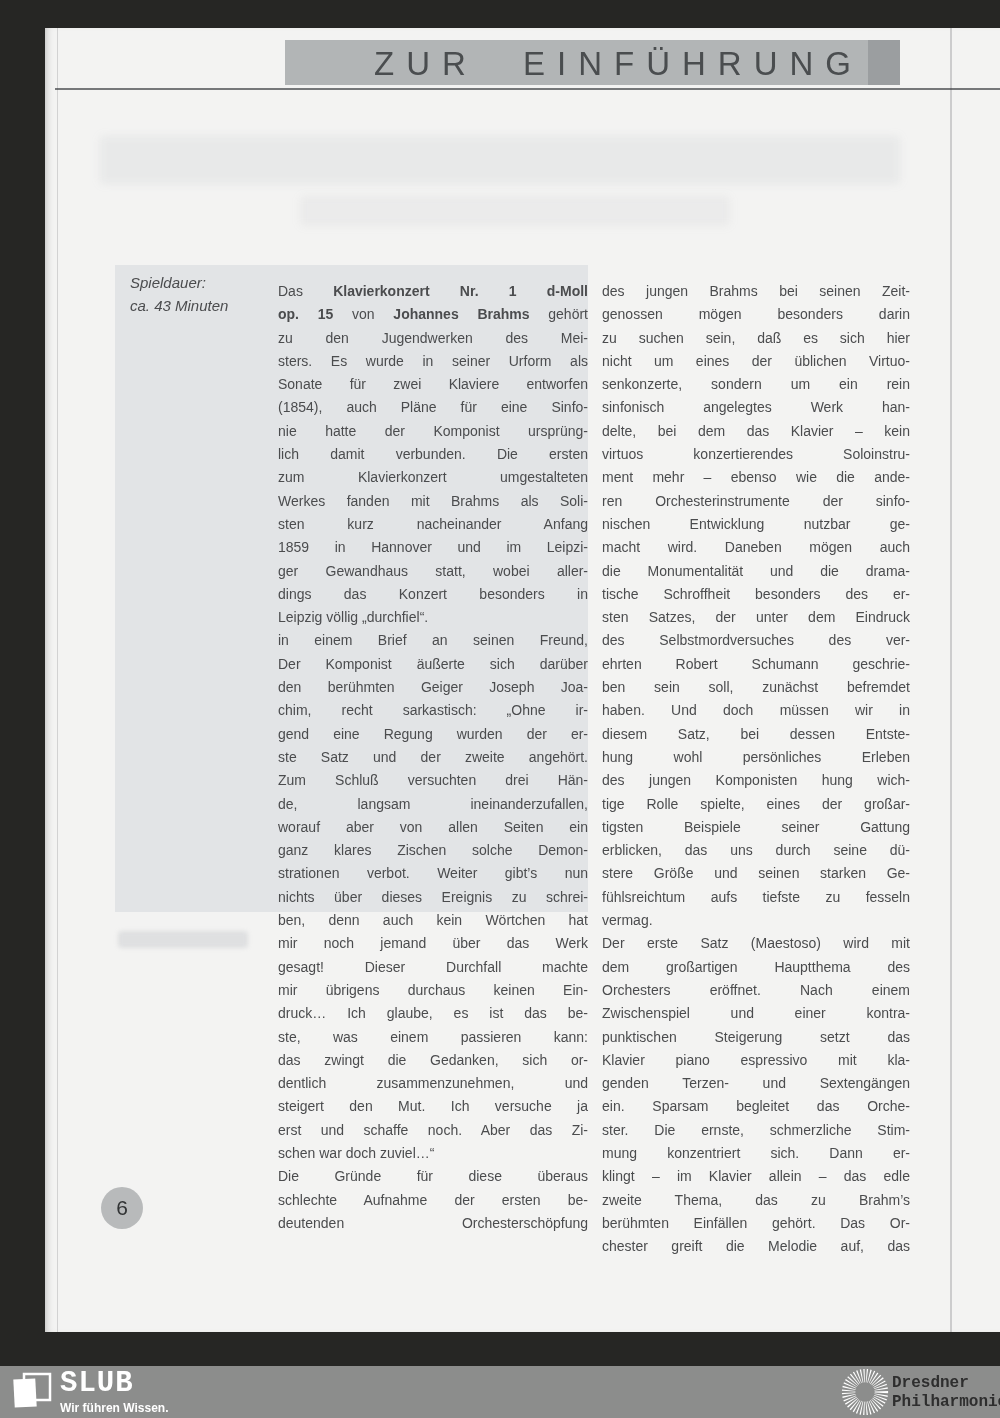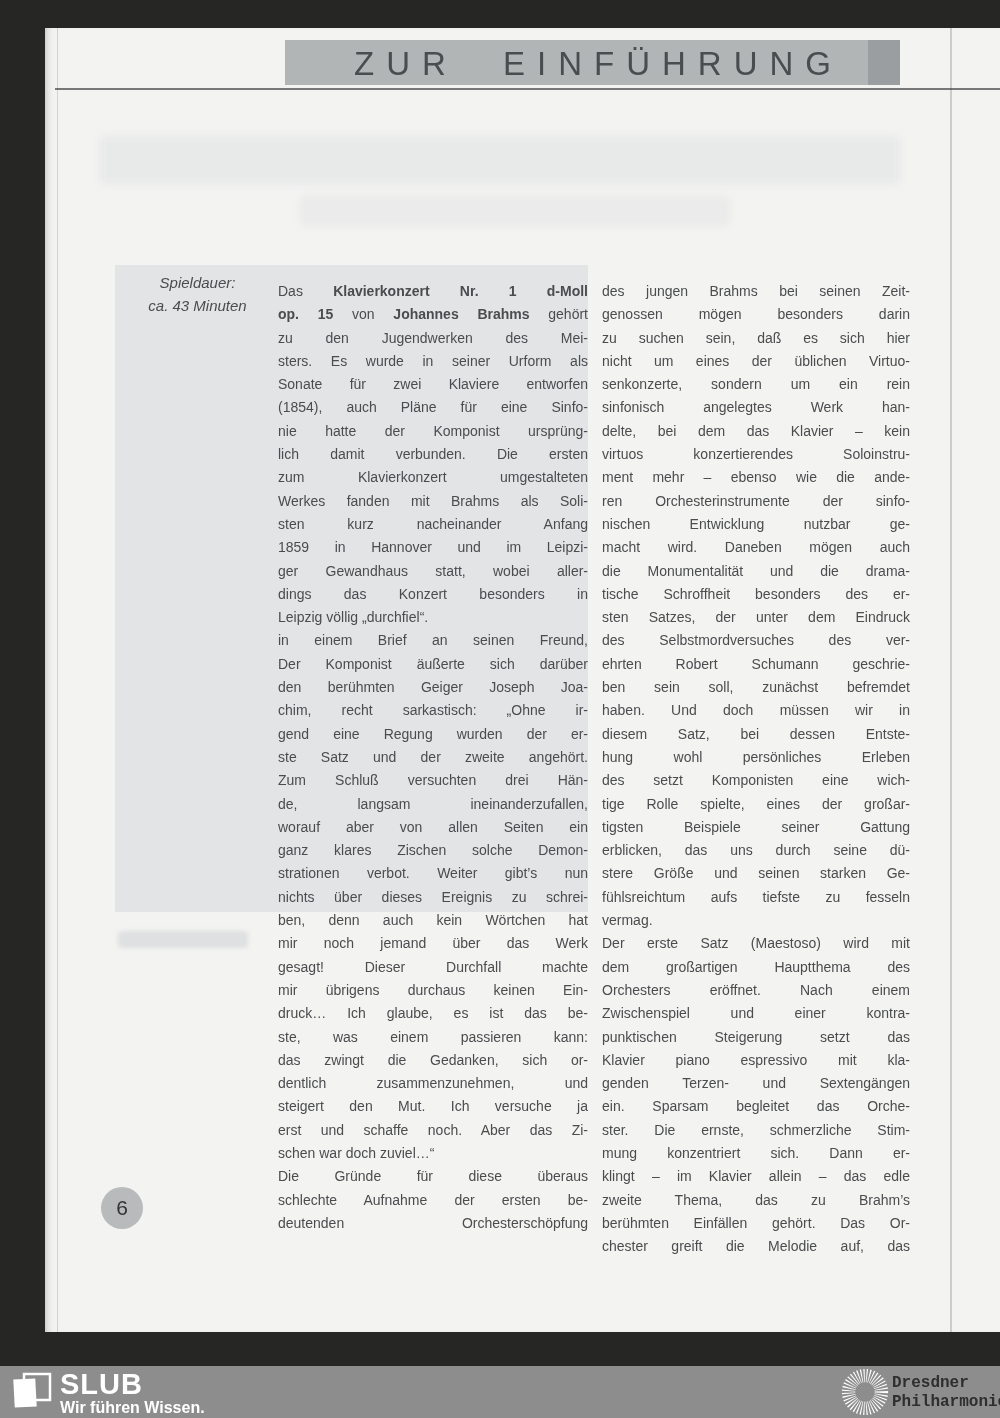--- a/index.html
+++ b/index.html
@@ -18,21 +18,21 @@
     position:absolute;left:240px;top:12px;width:615px;height:45px;
     background:var(--band_bg,#b2b5b6);
   }
   .band-cap{
     position:absolute;right:0;top:0;width:32px;height:45px;
     background:var(--band_cap,#9b9ea0);
   }
   .band-title{
     position:absolute;left:0;top:0;width:100%;height:45px;line-height:47px;
     text-align:center;font-size:33px;color:#4a4d4f;
-    letter-spacing:12px;word-spacing:24px;text-indent:12px;
+    letter-spacing:12px;word-spacing:24px;text-indent:12px;padding-left:20px;
   }
   .rule{
     position:absolute;left:10px;top:60px;width:945px;height:2px;
     background:#55575a;opacity:.8;
   }
   .fold{
     position:absolute;left:905px;top:0;width:2px;height:1304px;
     background:rgba(70,70,75,.22);
   }
   .edge{
@@ -42,21 +42,21 @@
   .ghost{position:absolute;filter:blur(4px);border-radius:4px;}
   .g1{left:55px;top:108px;width:800px;height:48px;background:rgba(140,146,156,.10);}
   .g2{left:255px;top:168px;width:430px;height:30px;background:rgba(140,146,156,.08);}
   .g3{left:73px;top:903px;width:130px;height:17px;background:rgba(120,126,136,.16);filter:blur(2px);}
   .panel{
     position:absolute;left:70px;top:237px;width:473px;height:647px;
     background:var(--panel_bg,#e2e4e6);
   }
   .spieldauer{
     position:absolute;left:85px;top:243px;width:135px;
-    text-align:center;font-style:italic;font-size:15px;line-height:23px;
+    text-align:left;font-style:italic;font-size:15px;line-height:23px;
     color:#4b4c4e;
   }
   .col{
     position:absolute;top:252px;width:310px;
     font-size:14px;color:var(--text,#4b4c4e);
   }
   .col-left{left:233px;}
   .col-right{left:557px;width:308px;}
   .tline{
     height:23.3px;line-height:23.3px;white-space:nowrap;
@@ -71,24 +71,24 @@
   }
   
   .footer{
     position:absolute;left:0;top:1366px;width:1000px;height:52px;
     background:var(--footer_bg,#8c8d8c);
   }
   .slub{position:absolute;left:12px;top:3px;display:flex;}
   .slub svg{display:block;margin-top:3px;}
   .slub-text{margin-left:8px;color:#fff;}
   .slub-name{
-    font-family:Liberation Sans, sans-serif;font-weight:bold;
+    font-family:Liberation Mono, monospace;font-weight:bold;
     font-size:29px;line-height:30px;letter-spacing:1px;
   }
-  .slub-tag{font-size:16px;font-weight:bold;line-height:16px;margin-top:1px;}
+  .slub-tag{font-size:12px;font-weight:bold;line-height:16px;margin-top:1px;}
   .phil{position:absolute;left:838px;top:0;display:flex;}
   .phil svg{display:block;}
   .phil-text{
     margin-top:8px;
     font-family:Liberation Mono, monospace;font-weight:600;
     font-size:16px;line-height:19px;color:var(--footer_text_dark,#2e2e2e);
   }
 </style>
 </head>
 <body>
@@ -174,21 +174,21 @@
         <div class="tline"><span>macht wird. Daneben mögen auch</span></div>
         <div class="tline"><span>die Monumentalität und die drama-</span></div>
         <div class="tline"><span>tische Schroffheit besonders des er-</span></div>
         <div class="tline"><span>sten Satzes, der unter dem Eindruck</span></div>
         <div class="tline"><span>des Selbstmordversuches des ver-</span></div>
         <div class="tline"><span>ehrten Robert Schumann geschrie-</span></div>
         <div class="tline"><span>ben sein soll, zunächst befremdet</span></div>
         <div class="tline"><span>haben. Und doch müssen wir in</span></div>
         <div class="tline"><span>diesem Satz, bei dessen Entste-</span></div>
         <div class="tline"><span>hung wohl persönliches Erleben</span></div>
-        <div class="tline"><span>des setzt Komponisten eine wich-</span></div>
+        <div class="tline"><span>des jungen Komponisten hung wich-</span></div>
         <div class="tline"><span>tige Rolle spielte, eines der großar-</span></div>
         <div class="tline"><span>tigsten Beispiele seiner Gattung</span></div>
         <div class="tline"><span>erblicken, das uns durch seine dü-</span></div>
         <div class="tline"><span>stere Größe und seinen starken Ge-</span></div>
         <div class="tline"><span>fühlsreichtum aufs tiefste zu fesseln</span></div>
         <div class="tline ragged"><span>vermag.</span></div>
         <div class="tline"><span>Der erste Satz (Maestoso) wird mit</span></div>
         <div class="tline"><span>dem großartigen Hauptthema des</span></div>
         <div class="tline"><span>Orchesters eröffnet. Nach einem</span></div>
         <div class="tline"><span>Zwischenspiel und einer kontra-</span></div>

